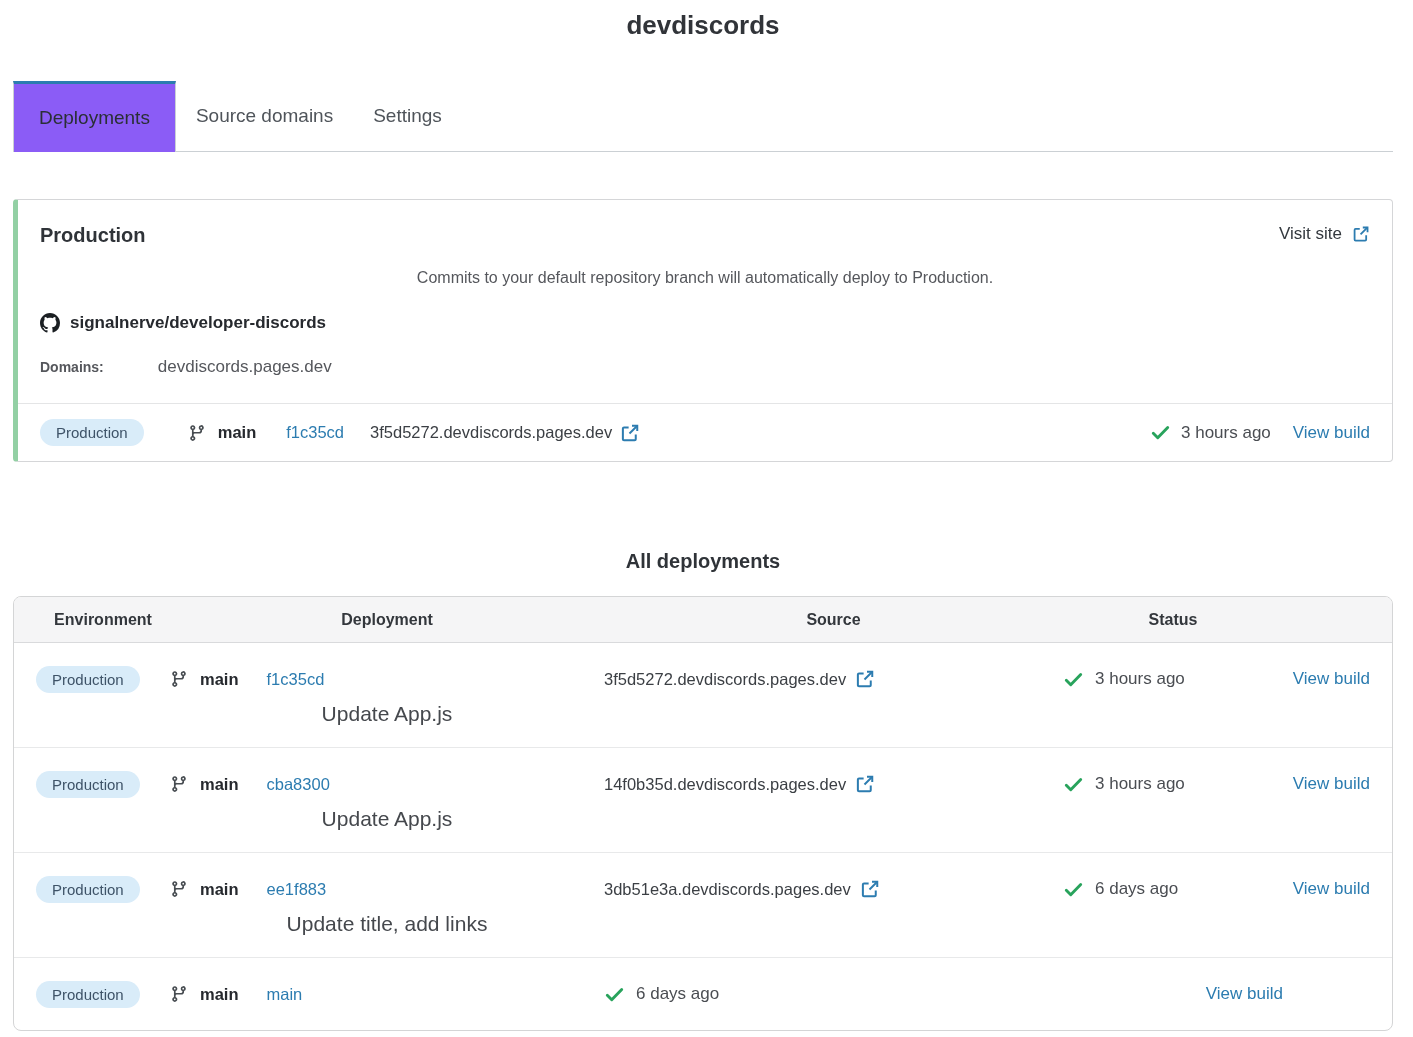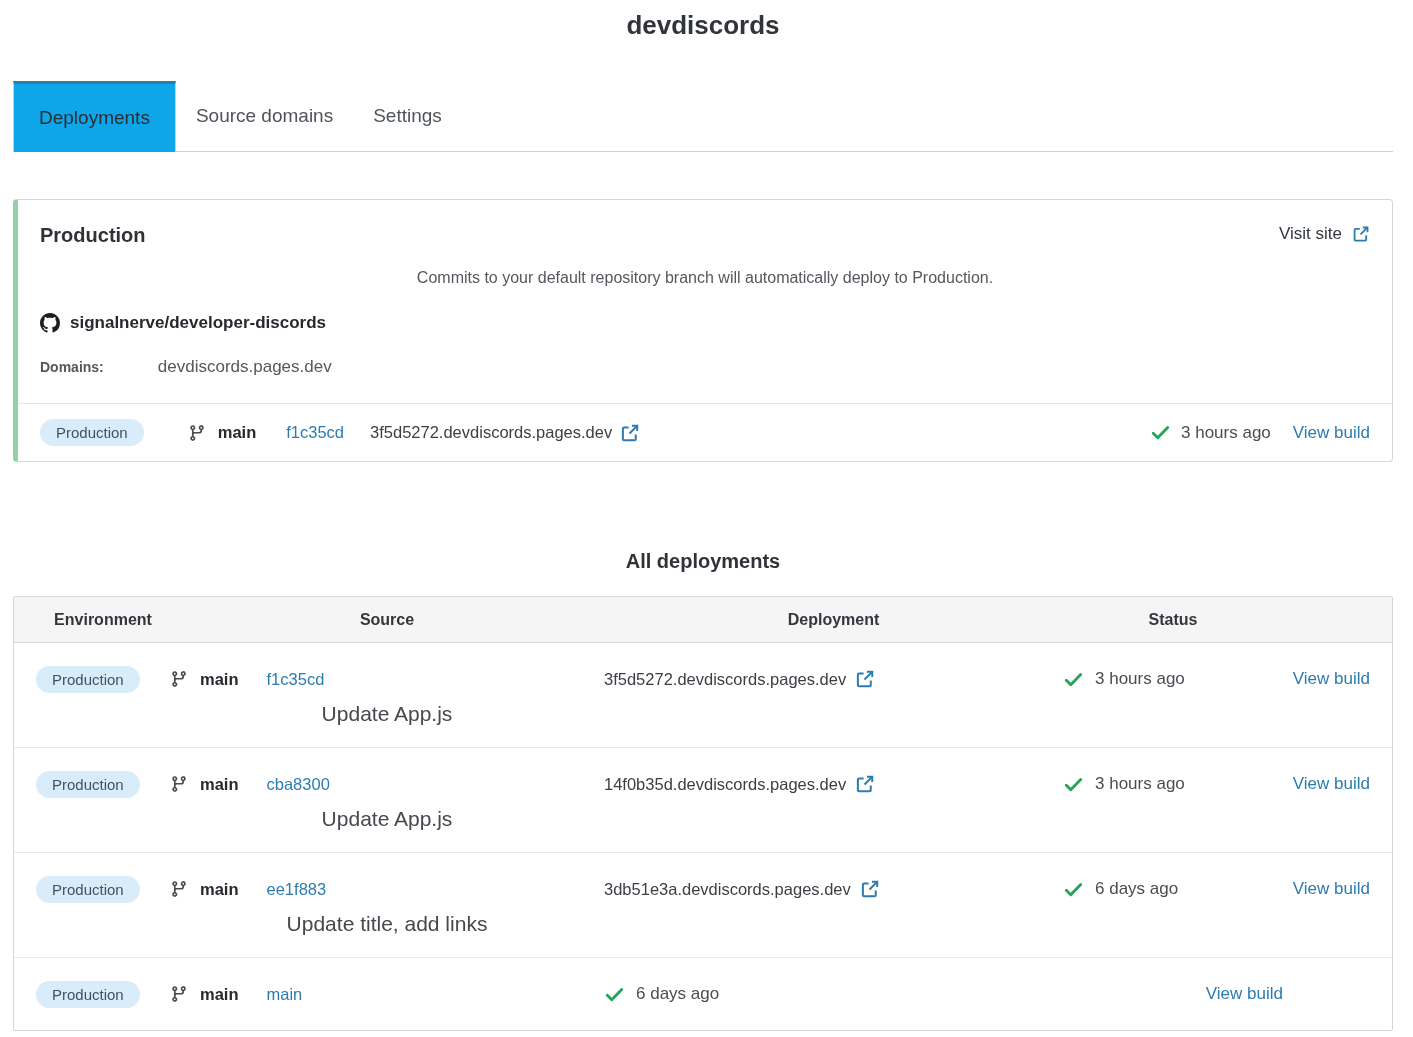--- a/index.html
+++ b/index.html
@@ -26,21 +26,21 @@
 
   
   .tabs{display:flex;align-items:stretch;margin-top:40px;height:71px;}
   .tabs::after{content:"";flex:1;border-bottom:1px solid #cbd0d4;}
   .tab{
     display:flex;align-items:center;font-size:19px;color:#4f545a;
     padding:0 20px;cursor:pointer;border-bottom:1px solid #cbd0d4;
     white-space:nowrap;
   }
   .tab.active{
-    color:#2a2f35;background:#0ea5e9;padding:2px 25px;
+    color:#2a2f35;background:#8b5cf6;padding:2px 25px;
     border:1px solid #cbd0d4;border-bottom:none;
     border-top:3px solid var(--accent-blue);
   }
 
   
   .prod-card{
     margin-top:47px;
     border:1px solid #d5d6d8;border-left:5px solid var(--prod-green);
     border-radius:4px;background:#fff;
   }
@@ -84,21 +84,21 @@
   .prod-deploy-row .link.commit{margin-left:30px;}
   .prod-deploy-row .deploy-url{margin-left:26px;}
   .prod-deploy-row .icon.ext{margin-left:8px;}
   .prod-deploy-row .right-group{margin-left:auto;display:flex;align-items:center;}
   .prod-deploy-row .status-time{margin-left:10px;}
   .prod-deploy-row .view-build{margin-left:22px;}
 
   
   .section-title{margin-top:88px;font-size:20px;font-weight:bold;color:#2f3338;}
   .table{
-    margin-top:23px;border:1px solid #d4d5d6;border-radius:2px;background:#fff;
+    margin-top:23px;border:1px solid #d4d5d6;border-radius:8px;background:#fff;
     overflow:hidden;
   }
   .t-head,.t-row{
     display:grid;
     grid-template-columns:134px 434px 459px 220px 1fr;
     padding:0 22px;
   }
   .t-head{
     background:#f5f5f6;height:46px;align-items:center;
     border-bottom:1px solid #d9dadc;
@@ -185,22 +185,22 @@
         <a class="link view-build">View build</a>
       </span>
     </div>
   </div>
 
   <h2 class="section-title">All deployments</h2>
 
   <div class="table">
     <div class="t-head">
       <div class="col">Environment</div>
+      <div class="col">Deployment</div>
       <div class="col">Source</div>
-      <div class="col">Deployment</div>
       <div class="col">Status</div>
       <div class="col"></div>
     </div>
     <div id="table-body">
   <div class="t-row">
     <div class="cell">
       <span class="badge">Production</span>
     </div>
     <div class="cell source-cell">
       <div class="source-line">

